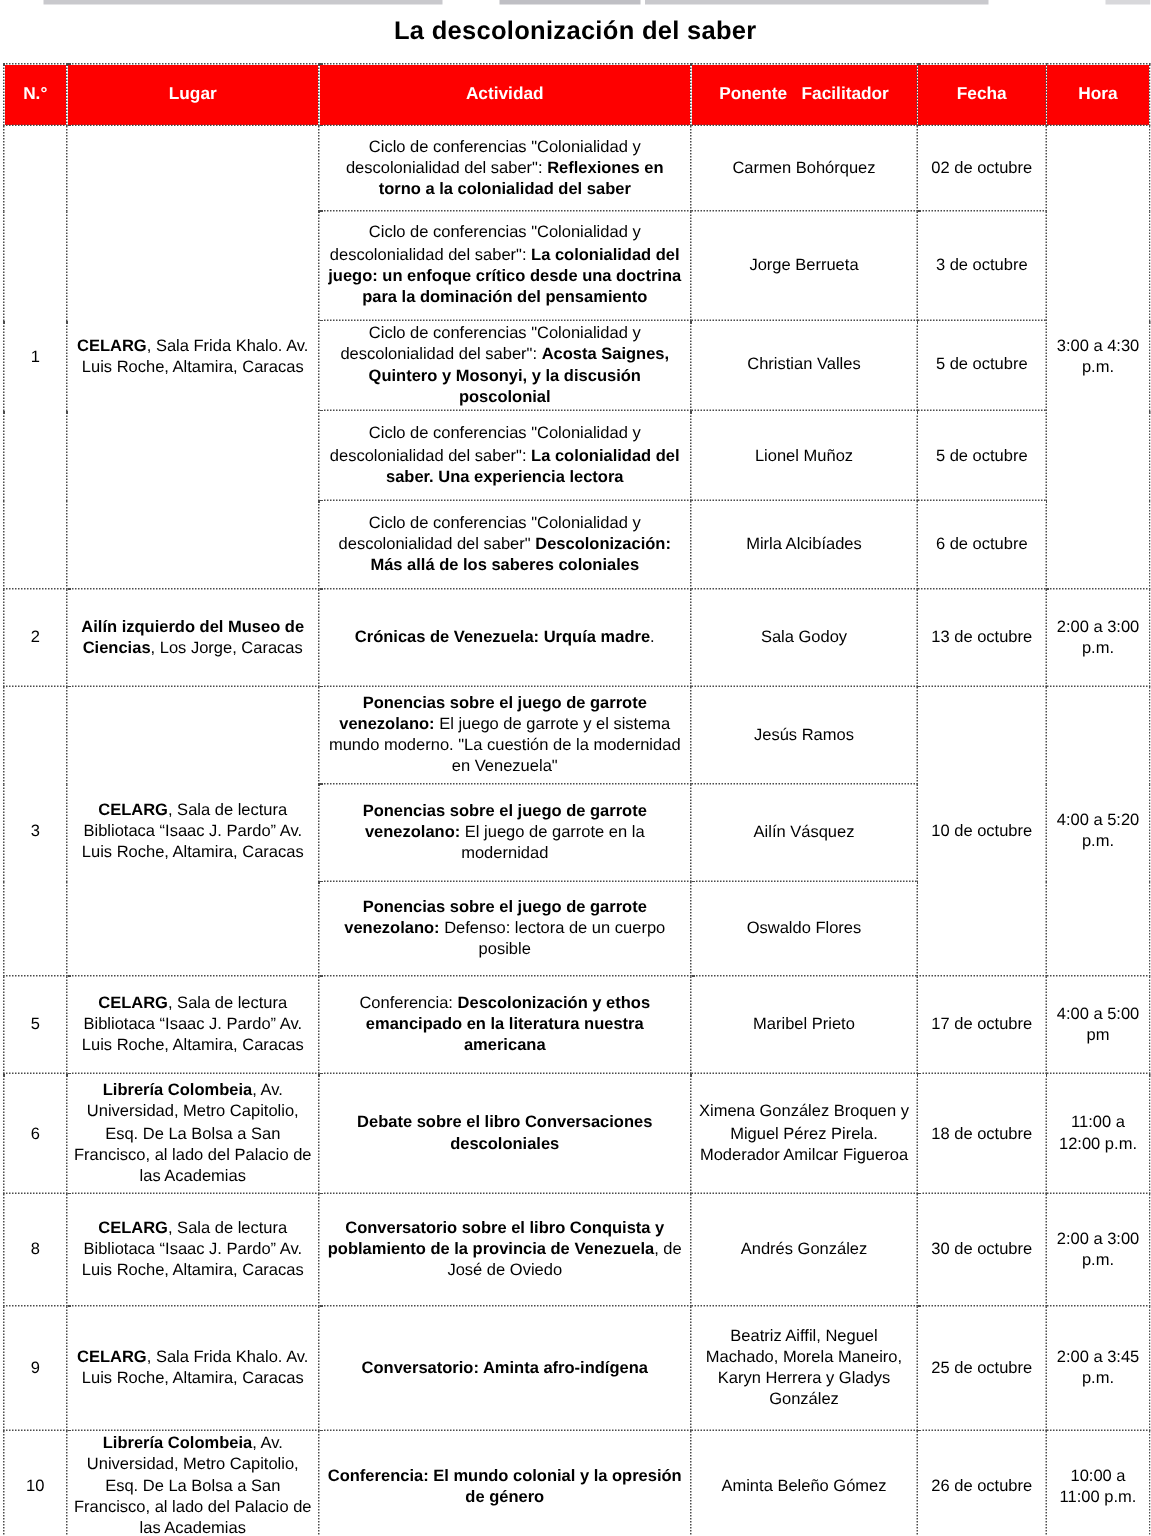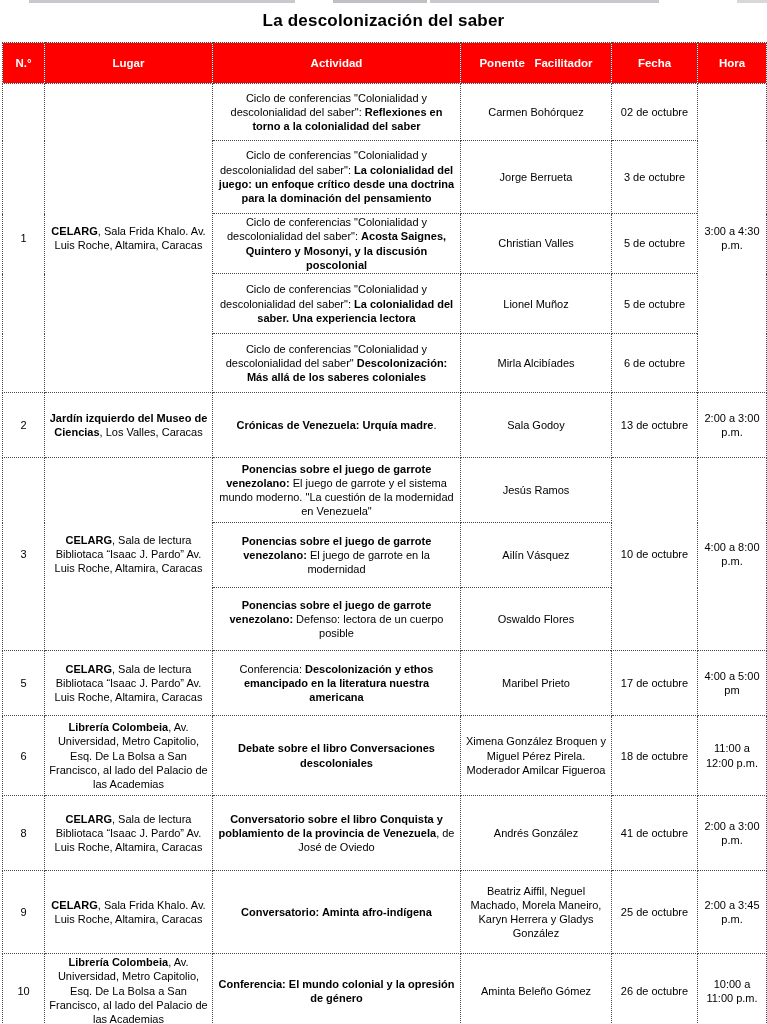--- a/index.html
+++ b/index.html
@@ -121,34 +121,34 @@
         <td>5 de octubre</td>
       </tr>
       <tr class="rh59">
         <td><span>Ciclo de conferencias "Colonialidad y descolonialidad del saber" </span><span class="b">Descolonización: Más allá de los saberes coloniales</span></td>
         <td>Mirla Alcibíades</td>
         <td>6 de octubre</td>
       </tr>
 
       <tr class="rh65">
         <td>2</td>
-        <td><span class="b">Jardín izquierdo del Museo de Ciencias</span><span>, Los Valles, Caracas</span></td>
+        <td><span class="b">Ailín izquierdo del Museo de Ciencias</span><span>, Los Jorge, Caracas</span></td>
         <td><span class="b">Crónicas de Venezuela: Urquía madre</span><span>.</span></td>
         <td>Sala Godoy</td>
         <td>13 de octubre</td>
         <td>2:00 a 3:00 p.m.</td>
       </tr>
 
       <tr class="rh65">
         <td rowspan="3">3</td>
         <td rowspan="3"><span class="b">CELARG</span><span>, Sala de lectura Bibliotaca “Isaac J. Pardo” Av. Luis Roche, Altamira, Caracas</span></td>
         <td><span class="b">Ponencias sobre el juego de garrote venezolano:</span><span> El juego de garrote y el sistema mundo moderno. "La cuestión de la modernidad en Venezuela"</span></td>
         <td>Jesús Ramos</td>
         <td rowspan="3">10 de octubre</td>
-        <td rowspan="3">4:00 a 8:00 p.m.</td>
+        <td rowspan="3">4:00 a 5:20 p.m.</td>
       </tr>
       <tr class="rh65">
         <td><span class="b">Ponencias sobre el juego de garrote venezolano:</span><span> El juego de garrote en la modernidad</span></td>
         <td>Ailín Vásquez</td>
       </tr>
       <tr class="rh63">
         <td><span class="b">Ponencias sobre el juego de garrote venezolano:</span><span> Defenso: lectora de un cuerpo posible</span></td>
         <td>Oswaldo Flores</td>
       </tr>
 
@@ -168,21 +168,21 @@
         <td>Ximena González Broquen y Miguel Pérez Pirela. Moderador Amilcar Figueroa</td>
         <td>18 de octubre</td>
         <td>11:00 a 12:00 p.m.</td>
       </tr>
 
       <tr class="rh75">
         <td>8</td>
         <td><span class="b">CELARG</span><span>, Sala de lectura Bibliotaca “Isaac J. Pardo” Av. Luis Roche, Altamira, Caracas</span></td>
         <td><span class="b">Conversatorio sobre el libro Conquista y poblamiento de la provincia de Venezuela</span><span>, de José de Oviedo</span></td>
         <td>Andrés González</td>
-        <td>41 de octubre</td>
+        <td>30 de octubre</td>
         <td>2:00 a 3:00 p.m.</td>
       </tr>
 
       <tr class="rh83">
         <td>9</td>
         <td><span class="b">CELARG</span><span>, Sala Frida Khalo. Av. Luis Roche, Altamira, Caracas</span></td>
         <td><span class="b">Conversatorio: Aminta afro-indígena</span></td>
         <td>Beatriz Aiffil, Neguel Machado, Morela Maneiro, Karyn Herrera y Gladys González</td>
         <td>25 de octubre</td>
         <td>2:00 a 3:45 p.m.</td>

